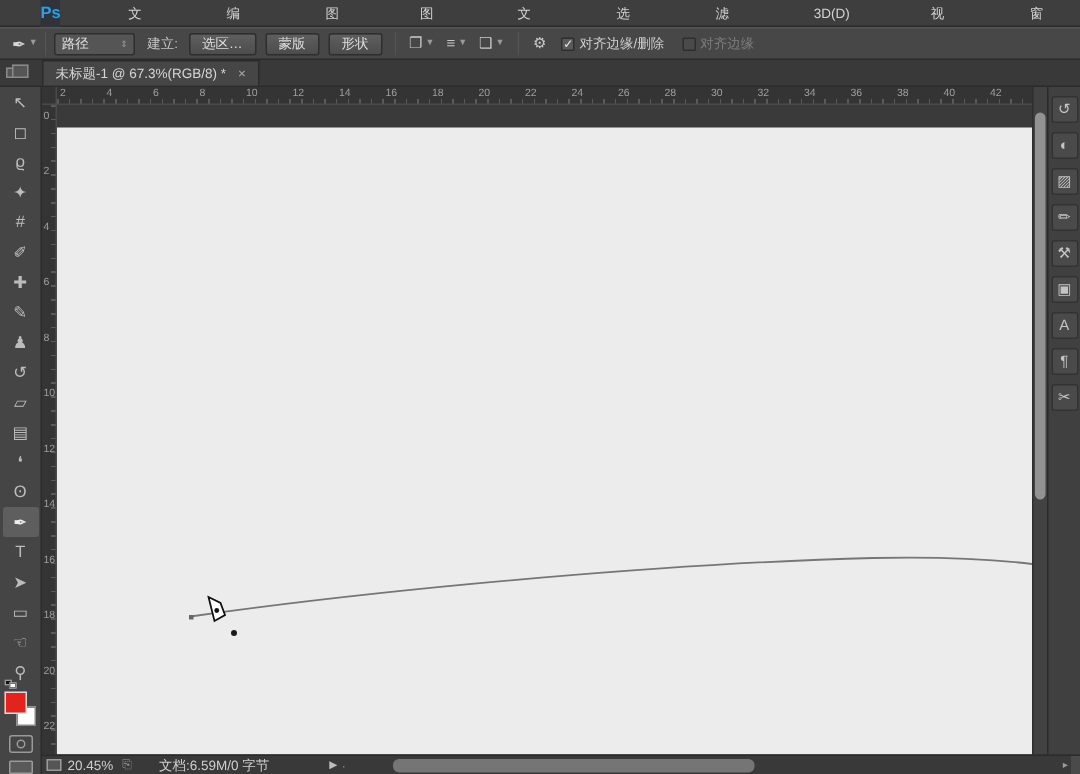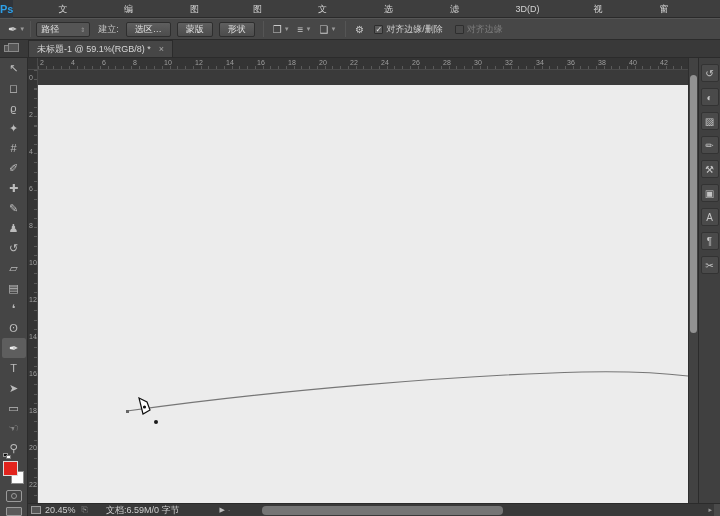--- a/index.html
+++ b/index.html
@@ -10,21 +10,21 @@
     background:#3c3c3c; color:#cfcfcf; font-size:9px;
   }
   
   #menubar {
     position:absolute; left:0; top:0; width:720px; height:18px;
     background:#3e3e3e; border-bottom:1px solid #2a2a2a;
     display:flex; align-items:center;
   }
   #ps-logo {
     width:26px; height:18px; display:flex; align-items:center; justify-content:center;
-    color:#2d9fe8; font-weight:bold; font-size:11px; background:#30343a;
+    color:#2d9fe8; font-weight:bold; font-size:11px; background:#30343a;margin-left:27px;
   }
   .menu-item { padding:0 9px; height:18px; line-height:18px; color:#d2d2d2; cursor:default;margin-left:36px; }
   
   #optionsbar {
     position:absolute; left:0; top:18px; width:720px; height:22px;
     background:#474747; border-top:1px solid #565656; border-bottom:1px solid #2b2b2b;
     display:flex; align-items:center;
   }
   .opt-sep { width:1px; height:16px; background:#383838; border-right:1px solid #555; margin:0 5px; }
   .tool-preset { display:flex; align-items:center; margin-left:8px; }
@@ -212,21 +212,21 @@
       <span class="checkbox unchecked"></span>
       <span class="disabled-text">对齐边缘</span>
     </div>
   </div>
 
   <div id="tabbar">
     <div id="tab-corner">
       <span class="mini-doc"></span>
     </div>
     <div id="doc-tab">
-      <span>未标题-1 @ 59.1%(RGB/8) *</span>
+      <span>未标题-1 @ 67.3%(RGB/8) *</span>
       <span id="tab-close">×</span>
     </div>
   </div>
 
   <div id="toolbar">
     <div id="toolbar-tools" style="display:flex;flex-direction:column;align-items:center;">
         <div class="tool">↖</div>
         <div class="tool">◻</div>
         <div class="tool">ϱ</div>
         <div class="tool">✦</div>

